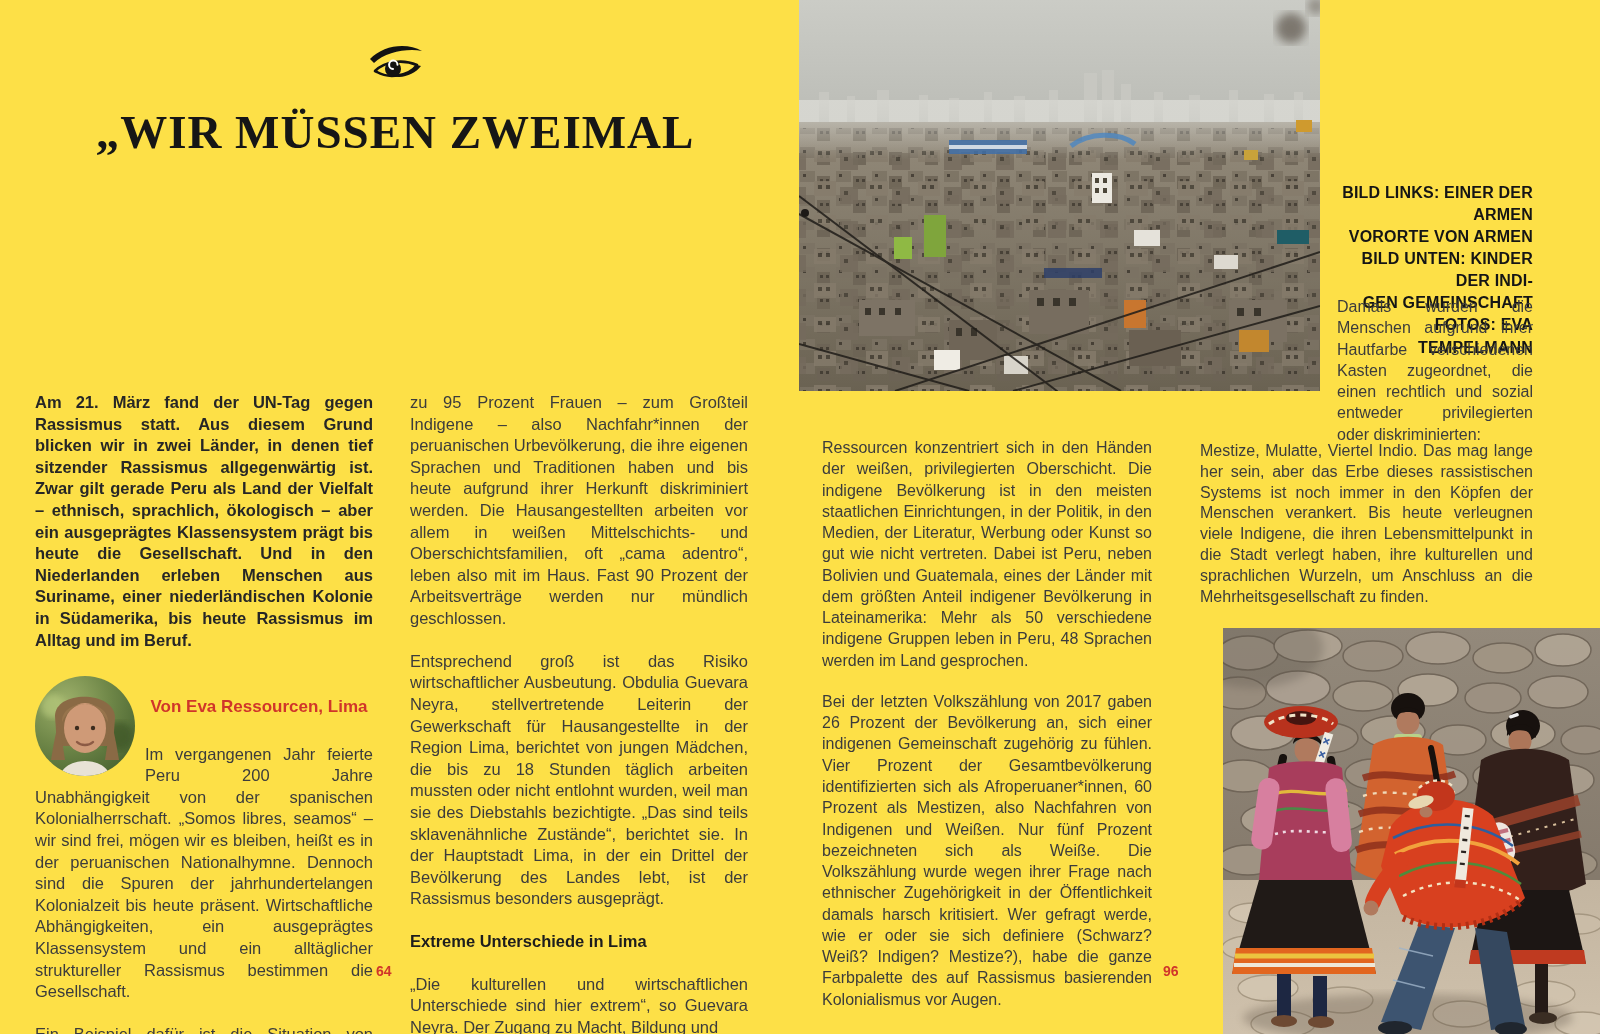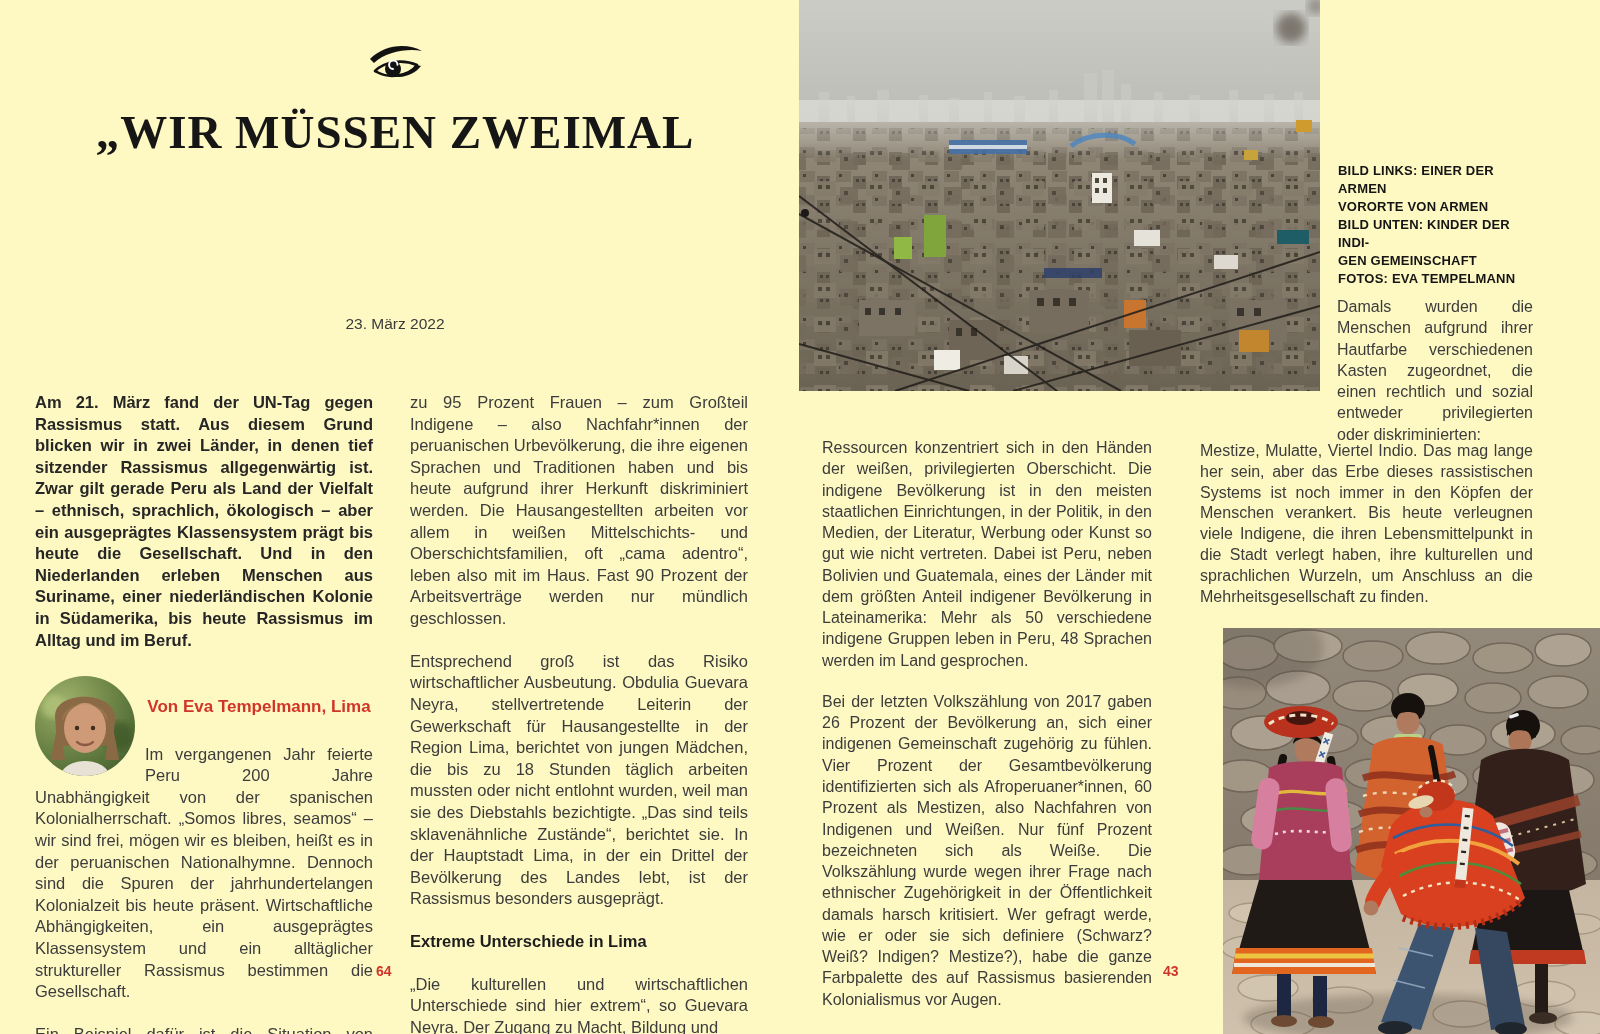--- a/index.html
+++ b/index.html
@@ -1,34 +1,34 @@
 <!DOCTYPE html>
 <html lang="de"><head>
 <meta charset="utf-8">
 <style>
   html,body{margin:0;padding:0;background:#ffffff;}
-  #spread{position:relative;width:1600px;height:1034px;background:#fef9c3;overflow:hidden;
+  #spread{position:relative;width:1600px;height:1034px;background:#fde047;overflow:hidden;
           font-family:"Liberation Sans",sans-serif;color:#3c3c3c;}
   .abs{position:absolute;}
   
   .headline{font-family:"Liberation Serif",serif;font-weight:600;color:#161616;
             font-size:47px;line-height:1.2;text-align:center;letter-spacing:1px;}
   .subtitle{font-size:19px;font-weight:700;color:#262626;text-align:center;letter-spacing:.2px;}
   .date{font-size:15.5px;color:#3a3a3a;text-align:center;}
   .col{width:338px;font-size:16.5px;line-height:1.31;text-align:justify;}
   .col p{margin:9px 0 21px 0;}
   .intro{font-weight:700;color:#262626;}
   .avatar{float:left;width:100px;height:100px;border-radius:50%;overflow:hidden;
           shape-outside:circle(52%);shape-margin:10px;margin:4px 10px 6px 0;}
   .byline{font-size:17px;font-weight:700;text-align:center;padding:24px 0 16px 0;}
   .subhead{font-weight:700;color:#1d1d1d;margin:0 0 21px 0;}
   .pagenum{font-size:14px;font-weight:700;}
   
-  .caption{width:195px;font-size:13px;font-weight:700;color:#151515;
-           line-height:1.38;letter-spacing:.2px;}
+  .caption{width:195px;text-align:right;font-size:16px;font-weight:700;color:#151515;
+           line-height:1.38;letter-spacing:.2px;margin-top:20px;}
   .rp-col{font-size:16px;line-height:1.33;text-align:justify;}
   .rp-col p{margin:0 8px 20px 0;}
   .photo-frame{overflow:hidden;}
   svg{display:block;}
 </style>
 </head>
 <body>
 
 <div id="spread">
 
@@ -39,21 +39,20 @@
       <circle cx="30" cy="29" r="8" fill="#121212"></circle>
       <path d="M30 29 a4.2 4.2 0 1 1 4.5 -4.2" stroke="#ffffff" stroke-width="2" fill="none" stroke-linecap="round"></path>
       <path d="M54 25 C49 31 40 35 30 36 C40 39 52 34 58 26 Z" fill="#121212"></path>
     </svg>
   </div>
 
   <div class="abs headline" style="left:55px;top:104px;width:680px;">
     <div>„WIR MÜSSEN ZWEIMAL</div>
   </div>
 
-  <div class="abs date" style="left:55px;top:315px;width:680px;">23. März 2022</div>
 
   <div class="abs col" style="left:35px;top:383px;">
     <p class="intro">Am 21. März fand der UN-Tag gegen Rassismus statt. Aus diesem Grund blicken wir in zwei Länder, in denen tief sitzender Rassismus allgegenwärtig ist. Zwar gilt gerade Peru als Land der Vielfalt – ethnisch, sprachlich, ökologisch – aber ein ausgeprägtes Klassensystem prägt bis heute die Gesellschaft. Und in den Niederlanden erleben Menschen aus Suriname, einer niederländischen Kolonie in Südamerika, bis heute Rassismus im Alltag und im Beruf.</p>
     <div>
       <div class="avatar">
         <svg width="100" height="100" viewBox="0 0 100 100">
           <defs>
             <radialGradient id="avbg" cx="30%" cy="25%" r="90%">
               <stop offset="0" stop-color="#9db06a"></stop>
                 <stop offset=".5" stop-color="#6f8748"></stop>
@@ -70,21 +69,21 @@
           <ellipse cx="50" cy="52" rx="21" ry="25" fill="#cf9a77"></ellipse>
           <path d="M27 46 C26 22 74 22 73 46 C66 34 60 28 50 28 C40 28 33 35 27 46 Z" fill="#97744c"></path>
           <path d="M24 44 C20 60 18 72 16 84 L30 84 Z" fill="#8a6a45"></path>
           <path d="M76 44 C80 60 82 72 84 84 L70 84 Z" fill="#8a6a45"></path>
           <circle cx="42" cy="52" r="2.2" fill="#3c2c1e"></circle>
             <circle cx="58" cy="52" r="2.2" fill="#3c2c1e"></circle>
           <path d="M42 66 C46 70 54 70 58 66" stroke="#8c5a44" stroke-width="2.4" fill="none" stroke-linecap="round"></path>
           <path d="M25 100 C30 80 70 80 75 100 Z" fill="#e8e2d6"></path>
         </svg>
       </div>
-      <div class="byline" style="color:#d0352a;">Von Eva Tempelmann, Lima</div>
+      <div class="byline" style="color:#d0352a;">Von Eva Ressourcen, Lima</div>
       <p>Im vergangenen Jahr feierte Peru 200 Jahre Unabhängigkeit von der spanischen Kolonialherrschaft. „Somos libres, seamos“ – wir sind frei, mögen wir es bleiben, heißt es in der peruanischen Nationalhymne. Dennoch sind die Spuren der jahrhundertelangen Kolonialzeit bis heute präsent. Wirtschaftliche Abhängigkeiten, ein ausgeprägtes Klassensystem und ein alltäglicher struktureller Rassismus bestimmen die Gesellschaft.</p>
     </div>
     <p>Ein Beispiel dafür ist die Situation von Hausangestellten in den großen Städten. Dies sind</p>
   </div>
 
   <div class="abs col" style="left:410px;top:383px;">
     <p>zu 95 Prozent Frauen – zum Großteil Indigene – also Nachfahr*innen der peruanischen Urbevölkerung, die ihre eigenen Sprachen und Traditionen haben und bis heute aufgrund ihrer Herkunft diskriminiert werden. Die Hausangestellten arbeiten vor allem in weißen Mittelschichts- und Oberschichtsfamilien, oft „cama adentro“, leben also mit im Haus. Fast 90 Prozent der Arbeitsverträge werden nur mündlich geschlossen.</p>
     <p>Entsprechend groß ist das Risiko wirtschaftlicher Ausbeutung. Obdulia Guevara Neyra, stellvertretende Leiterin der Gewerkschaft für Hausangestellte in der Region Lima, berichtet von jungen Mädchen, die bis zu 18 Stunden täglich arbeiten mussten oder nicht entlohnt wurden, weil man sie des Diebstahls bezichtigte. „Das sind teils sklavenähnliche Zustände“, berichtet sie. In der Hauptstadt Lima, in der ein Drittel der Bevölkerung des Landes lebt, ist der Rassismus besonders ausgeprägt.</p>
     <p class="subhead">Extreme Unterschiede in Lima</p>
     <p>„Die kulturellen und wirtschaftlichen Unterschiede sind hier extrem“, so Guevara Neyra. Der Zugang zu Macht, Bildung und</p>
@@ -383,15 +382,15 @@
         <ellipse cx="203" cy="184" rx="6.5" ry="5.5" fill="#b07a5e"></ellipse>
         <g transform="rotate(6 242 215)">
           <rect x="236" y="180" width="11" height="74" fill="#efe9dd"></rect>
           <path d="M239 188 h5 M239 200 h5 M239 212 h5 M239 224 h5 M239 236 h5" stroke="#2a2420" stroke-width="2.4"></path>
           <rect x="236" y="252" width="11" height="8" fill="#c2361c"></rect>
         </g>
       </g>
     </svg>
   </div>
 
-  <div class="abs pagenum" style="left:1163px;top:963px;color:#d0352a;">43</div>
+  <div class="abs pagenum" style="left:1163px;top:963px;color:#d0352a;">96</div>
 
 </div>
 
 </body></html>

